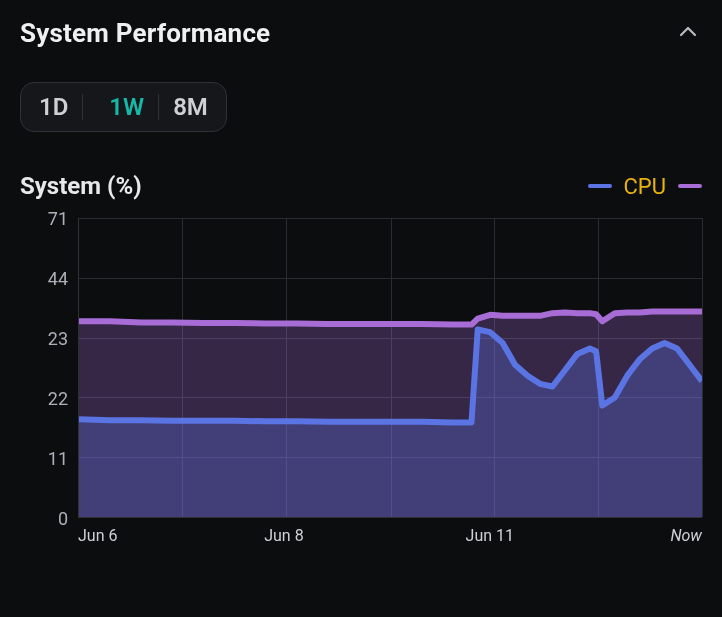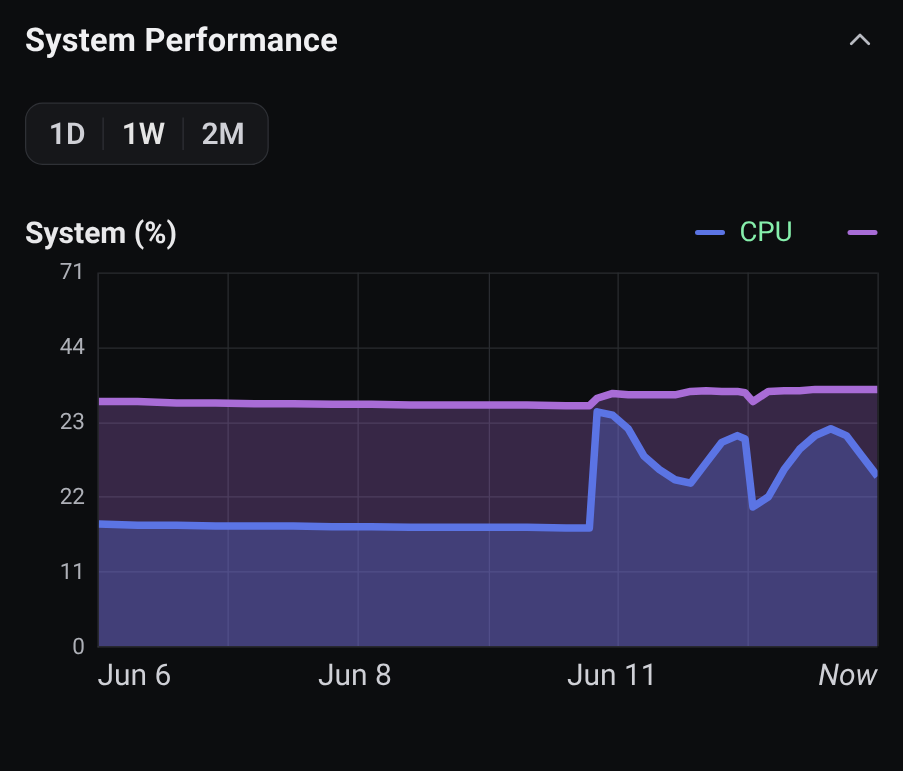--- a/index.html
+++ b/index.html
@@ -42,43 +42,44 @@
     background: #16171a;
     gap: 14px;
     font-size: 24px;
     font-weight: 600;
   }
   .seg .opt {
     color: #cfd0d6;
     cursor: pointer;
   }
   .seg .opt.active {
-    color: #e5e5e5;
+    color: #14b8a6;
+    margin-left: 12px;
   }
   .seg .sep {
     width: 1px; height: 26px;
     background: #2f3136;
   }
   .row2 {
     display: flex;
     align-items: center;
     justify-content: space-between;
     margin-top: 40px;
   }
   .subtitle {
     font-size: 24px;
     font-weight: 700;
     color: #e8e8ea;
   }
   .legend {
     display: flex;
-    gap: 44px;
+    gap: 12px;
     align-items: center;
     font-size: 22px;
-    color: #86efac;
+    color: #eab308;
   }
   .legend .item {
     display: flex; align-items: center; gap: 12px;
   }
   .swatch {
     width: 24px; height: 4px; border-radius: 2px;
   }
   .chart-wrap {
     position: relative;
     margin-top: 18px;
@@ -115,21 +116,21 @@
     width: 100%; height: 100%;
   }
   .x-axis {
     position: absolute;
     left: 58px; right: 0; bottom: 0;
     height: 40px;
   }
   .x-label {
     position: absolute;
     top: 8px;
-    font-size: 24px;
+    font-size: 16px;
     color: #cfd0d6;
     transform: translateX(-50%);
     white-space: nowrap;
   }
   .x-label.edge-left { transform: translateX(0); }
   .x-label.edge-right { transform: translateX(-100%); }
 </style>
 </head>
 <body>
 
@@ -142,21 +143,21 @@
         <polyline points="3,13 10,6 17,13" fill="none" stroke="currentColor" stroke-width="2.2" stroke-linecap="round" stroke-linejoin="round"></polyline>
       </svg>
     </div>
   </div>
 
   <div class="seg">
     <span class="opt">1D</span>
     <span class="sep"></span>
     <span class="opt active">1W</span>
     <span class="sep"></span>
-    <span class="opt">2M</span>
+    <span class="opt">8M</span>
   </div>
 
   <div class="row2">
     <div class="subtitle">System (%)</div>
     <div class="legend">
       <div class="item">
         <span class="swatch" id="sw0" style="background: rgb(91, 116, 228);"></span>
         <span>CPU</span>
       </div>
       <div class="item">

